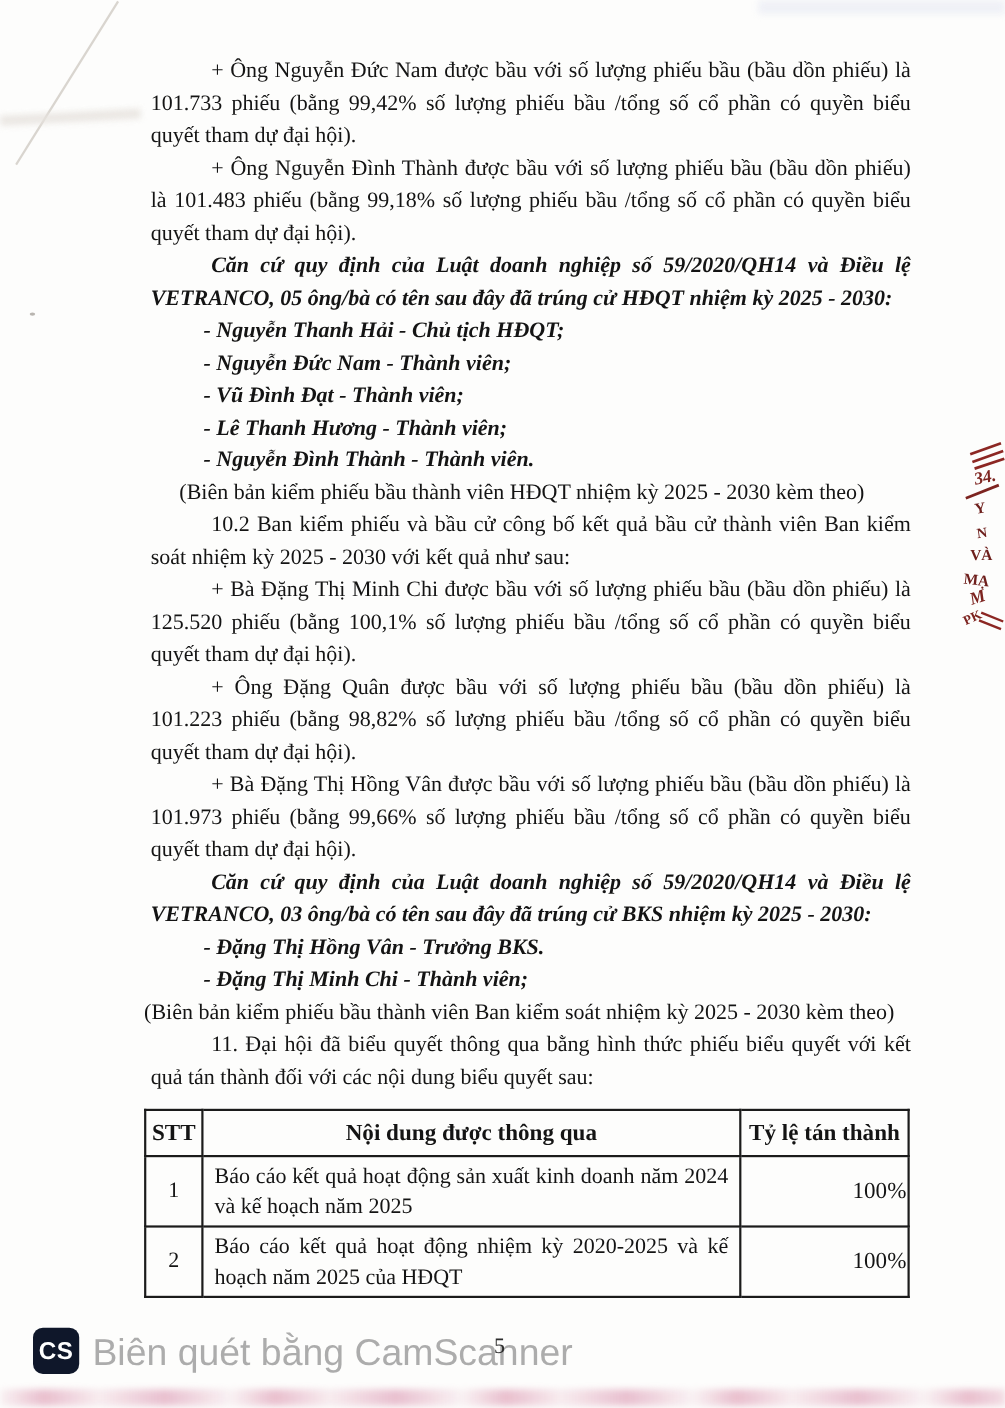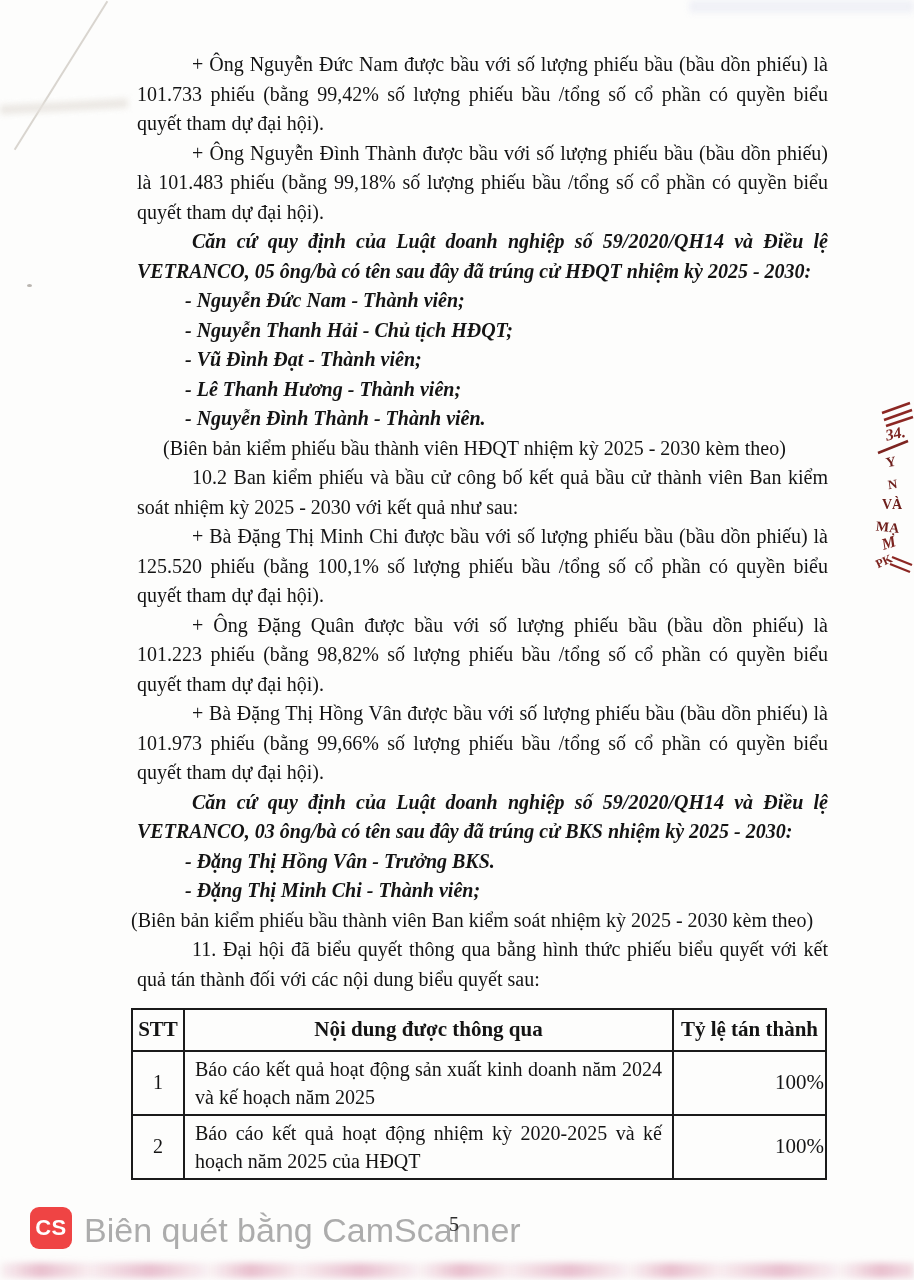--- a/index.html
+++ b/index.html
@@ -33,21 +33,21 @@
   .col-content{width:489px;}
   .col-rate{width:153px;}
   .cell-stt{text-align:center;font-size:20px;}
   .cell-content{font-size:20px;line-height:28px;text-align:justify;padding:3px 10px;}
   .cell-rate{text-align:right;font-size:21px;border-radius:22px;}
   .row-h1{height:57px;}
   .row-h2{height:54px;}
   
   .cs-logo{
     position:absolute;left:30px;top:1207px;width:42px;height:42px;
-    background:#ef4444;border-radius:9px;
+    background:#0f172a;border-radius:9px;
     display:flex;align-items:center;justify-content:center;
     font-family:"Liberation Sans","DejaVu Sans",sans-serif;
     font-weight:bold;font-size:22px;color:#ffffff;letter-spacing:0.5px;
   }
   .watermark{
     position:absolute;left:84px;top:1211px;
     font-family:"Liberation Sans","DejaVu Sans",sans-serif;
     font-size:34px;color:rgba(158,158,158,0.85);white-space:nowrap;
   }
   .page-number{
@@ -87,22 +87,22 @@
 <div class="crease"></div>
 <div class="smudge-left"></div>
 <div class="smudge-topright"></div>
 <div class="dot-left"></div>
 <div class="pink-band"></div>
 
 <div class="doc">
   <p class="p">+ Ông Nguyễn Đức Nam được bầu với số lượng phiếu bầu (bầu dồn phiếu) là 101.733 phiếu (bằng 99,42% số lượng phiếu bầu /tổng số cổ phần có quyền biểu quyết tham dự đại hội).</p>
   <p class="p">+ Ông Nguyễn Đình Thành được bầu với số lượng phiếu bầu (bầu dồn phiếu) là 101.483 phiếu (bằng 99,18% số lượng phiếu bầu /tổng số cổ phần có quyền biểu quyết tham dự đại hội).</p>
   <p class="p itb">Căn cứ quy định của Luật doanh nghiệp số 59/2020/QH14 và Điều lệ VETRANCO, 05 ông/bà có tên sau đây đã trúng cử HĐQT nhiệm kỳ 2025 - 2030:</p>
+  <div class="member">- Nguyễn Thanh Hải - Chủ tịch HĐQT;</div>
   <div class="member">- Nguyễn Đức Nam - Thành viên;</div>
-  <div class="member">- Nguyễn Thanh Hải - Chủ tịch HĐQT;</div>
   <div class="member">- Vũ Đình Đạt - Thành viên;</div>
   <div class="member">- Lê Thanh Hương - Thành viên;</div>
   <div class="member">- Nguyễn Đình Thành - Thành viên.</div>
   <div class="note note1">(Biên bản kiểm phiếu bầu thành viên HĐQT nhiệm kỳ 2025 - 2030 kèm theo)</div>
   <p class="p">10.2 Ban kiểm phiếu và bầu cử công bố kết quả bầu cử thành viên Ban kiểm soát nhiệm kỳ 2025 - 2030 với kết quả như sau:</p>
   <p class="p">+ Bà Đặng Thị Minh Chi được bầu với số lượng phiếu bầu (bầu dồn phiếu) là 125.520 phiếu (bằng 100,1% số lượng phiếu bầu /tổng số cổ phần có quyền biểu quyết tham dự đại hội).</p>
   <p class="p">+ Ông Đặng Quân được bầu với số lượng phiếu bầu (bầu dồn phiếu) là 101.223 phiếu (bằng 98,82% số lượng phiếu bầu /tổng số cổ phần có quyền biểu quyết tham dự đại hội).</p>
   <p class="p">+ Bà Đặng Thị Hồng Vân được bầu với số lượng phiếu bầu (bầu dồn phiếu) là 101.973 phiếu (bằng 99,66% số lượng phiếu bầu /tổng số cổ phần có quyền biểu quyết tham dự đại hội).</p>
   <p class="p itb">Căn cứ quy định của Luật doanh nghiệp số 59/2020/QH14 và Điều lệ VETRANCO, 03 ông/bà có tên sau đây đã trúng cử BKS nhiệm kỳ 2025 - 2030:</p>
   <div class="member">- Đặng Thị Hồng Vân - Trưởng BKS.</div>

